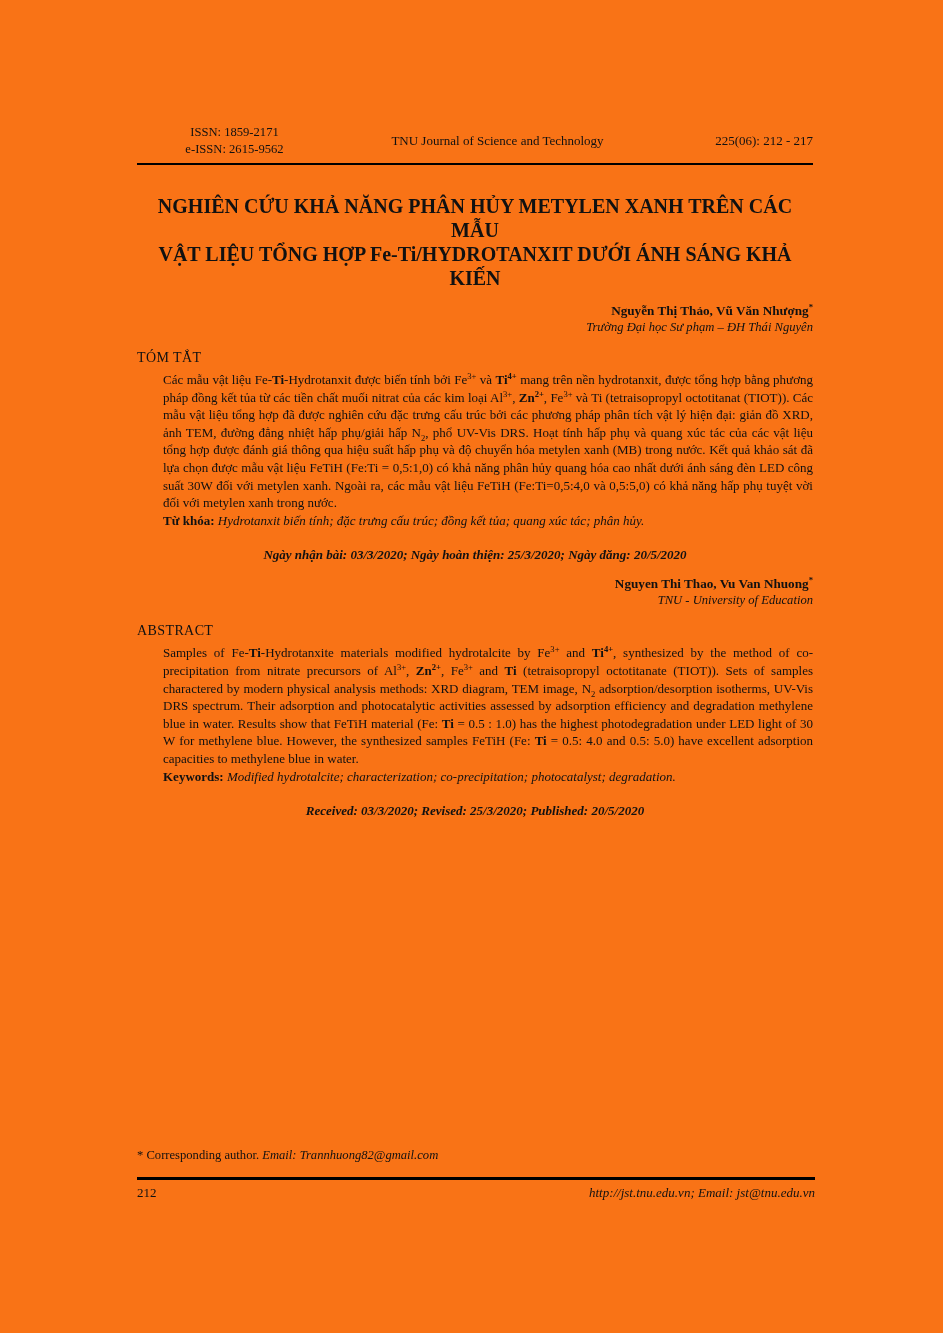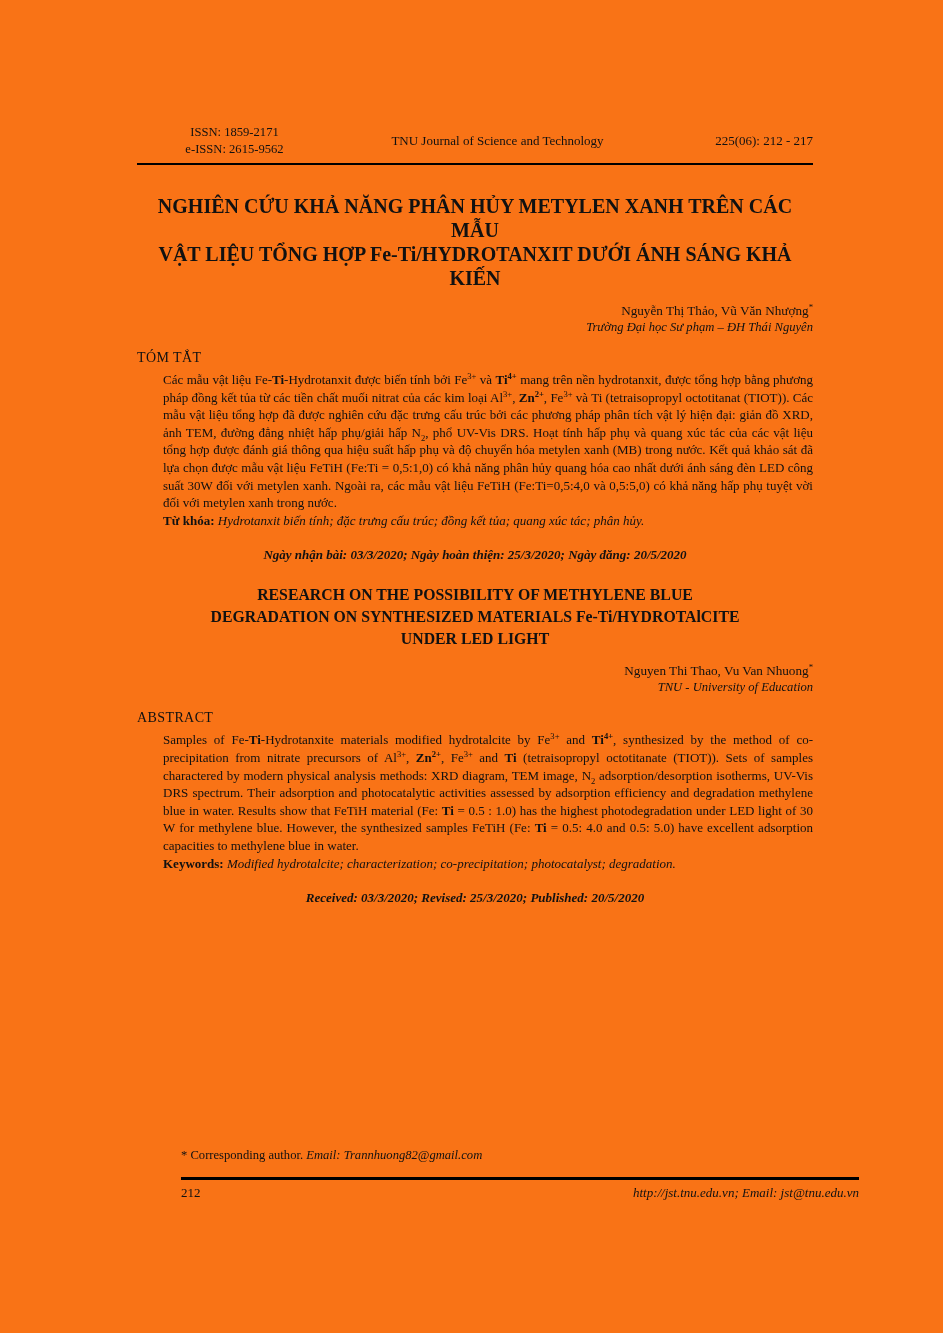--- a/index.html
+++ b/index.html
@@ -23,21 +23,21 @@
   }
   .issn-block { width: 195px; text-align: center; font-size: 12.6px; line-height: 17px; }
   .journal-name { flex: 1; text-align: center; font-size: 13px; }
   .issue-info { width: 150px; text-align: right; font-size: 13px; white-space: nowrap; }
 
   
   .article-title-vi {
     margin-top: 29px; text-align: center;
     font-weight: bold; font-size: 20px; line-height: 24px;
   }
-  .authors-line { margin-top: 13px; text-align: right; font-weight: normal; font-size: 13.2px; }
+  .authors-line { margin-top: 13px; text-align: right; font-weight: bold; font-size: 13.2px; }
   .affiliation-line { text-align: right; font-style: italic; font-size: 12.6px; margin-top: 1px; }
   .section-heading { margin-top: 15px; font-size: 14px; letter-spacing: 0.4px; }
   .abstract-block { margin-left: 26px; margin-top: 5px; }
   .abstract-text { text-align: justify; font-size: 13px; line-height: 17.6px; }
   .keywords-line { font-size: 13px; line-height: 17.6px; }
   .keywords-label { font-weight: bold; }
   .keywords-value { font-style: italic; }
   .dates-line {
     margin-top: 18px; text-align: center;
     font-weight: bold; font-style: italic; font-size: 13px;
@@ -47,21 +47,21 @@
   .article-title-en {
     margin-top: 21px; text-align: center;
     font-weight: bold; font-size: 15.8px; line-height: 22px;
   }
 
   sup { font-size: 0.66em; line-height: 0; vertical-align: super; }
   sub { font-size: 0.66em; line-height: 0; vertical-align: sub; }
   .run-b { font-weight: bold; }
 
   
-  .bottom-block { position: absolute; top: 1148px; left: 137px; width: 678px; margin-left: 44px; }
+  .bottom-block { position: absolute; top: 1148px; left: 137px; width: 678px; }
   .footnote-line { font-size: 12.6px; }
   .footnote-email { font-style: italic; }
   .footer-rule { border-top: 3px solid #000; margin-top: 14px; }
   .footer-row {
     display: flex; justify-content: space-between; align-items: baseline;
     margin-top: 5px; font-size: 13px; text-align: center;
   }
   .footer-site { font-style: italic; }
 </style>
 </head>
@@ -87,25 +87,20 @@
     <div class="authors-line"><span>Nguyễn Thị Thảo, Vũ Văn Nhượng</span><sup>*</sup></div>
     <div class="affiliation-line">Trường Đại học Sư phạm – ĐH Thái Nguyên</div>
 
     <div class="section-heading">TÓM TẮT</div>
     <div class="abstract-block">
       <div class="abstract-text"><span>Các mẫu vật liệu Fe-</span><span class="run-b">Ti</span><span>-Hydrotanxit được biến tính bởi Fe</span><sup>3+</sup><span> và </span><span class="run-b">Ti</span><sup class="run-b">4+</sup><span> mang trên nền hydrotanxit, được tổng hợp bằng phương pháp đồng kết tủa từ các tiền chất muối nitrat của các kim loại Al</span><sup>3+</sup><span>, </span><span class="run-b">Zn</span><sup class="run-b">2+</sup><span>, Fe</span><sup>3+</sup><span> và Ti (tetraisopropyl octotitanat (TIOT)). Các mẫu vật liệu tổng hợp đã được nghiên cứu đặc trưng cấu trúc bởi các phương pháp phân tích vật lý hiện đại: giản đồ XRD, ảnh TEM, đường đẳng nhiệt hấp phụ/giải hấp N</span><sub>2</sub><span>, phổ UV-Vis DRS. Hoạt tính hấp phụ và quang xúc tác của các vật liệu tổng hợp được đánh giá thông qua hiệu suất hấp phụ và độ chuyển hóa metylen xanh (MB) trong nước. Kết quả khảo sát đã lựa chọn được mẫu vật liệu FeTiH (Fe:Ti = 0,5:1,0) có khả năng phân hủy quang hóa cao nhất dưới ánh sáng đèn LED công suất 30W đối với metylen xanh. Ngoài ra, các mẫu vật liệu FeTiH (Fe:Ti=0,5:4,0 và 0,5:5,0) có khả năng hấp phụ tuyệt vời đối với metylen xanh trong nước.</span></div>
       <div class="keywords-line"><span class="keywords-label">Từ khóa:</span><span class="keywords-value"> Hydrotanxit biến tính; đặc trưng cấu trúc; đồng kết tủa; quang xúc tác; phân hủy.</span></div>
     </div>
     <div class="dates-line">Ngày nhận bài: 03/3/2020; Ngày hoàn thiện: 25/3/2020; Ngày đăng: 20/5/2020</div>
 
-    <h2 class="article-title-en">
-      <div>RESEARCH ON THE POSSIBILITY OF METHYLENE BLUE</div>
-      <div>DEGRADATION ON SYNTHESIZED MATERIALS Fe-Ti/HYDROTAlCITE</div>
-      <div>UNDER LED LIGHT</div>
-    </h2>
 
     <div class="authors-line"><span>Nguyen Thi Thao, Vu Van Nhuong</span><sup>*</sup></div>
     <div class="affiliation-line">TNU - University of Education</div>
 
     <div class="section-heading">ABSTRACT</div>
     <div class="abstract-block">
       <div class="abstract-text"><span>Samples of Fe-</span><span class="run-b">Ti</span><span>-Hydrotanxite materials modified hydrotalcite by Fe</span><sup>3+</sup><span> and </span><span class="run-b">Ti</span><sup class="run-b">4+</sup><span>, synthesized by the method of co-precipitation from nitrate precursors of Al</span><sup>3+</sup><span>, </span><span class="run-b">Zn</span><sup class="run-b">2+</sup><span>, Fe</span><sup>3+</sup><span> and </span><span class="run-b">Ti</span><span> (tetraisopropyl octotitanate (TIOT)). Sets of samples charactered by modern physical analysis methods: XRD diagram, TEM image, N</span><sub>2</sub><span> adsorption/desorption isotherms, UV-Vis DRS spectrum. Their adsorption and photocatalytic activities assessed by adsorption efficiency and degradation methylene blue in water. Results show that FeTiH material (Fe: </span><span class="run-b">Ti</span><span> = 0.5 : 1.0) has the highest photodegradation under LED light of 30 W for methylene blue. However, the synthesized samples FeTiH (Fe: </span><span class="run-b">Ti</span><span> = 0.5: 4.0 and 0.5: 5.0) have excellent adsorption capacities to methylene blue in water.</span></div>
       <div class="keywords-line"><span class="keywords-label">Keywords:</span><span class="keywords-value"> Modified hydrotalcite; characterization; co-precipitation; photocatalyst; degradation.</span></div>
     </div>
     <div class="dates-line">Received: 03/3/2020; Revised: 25/3/2020; Published: 20/5/2020</div>

